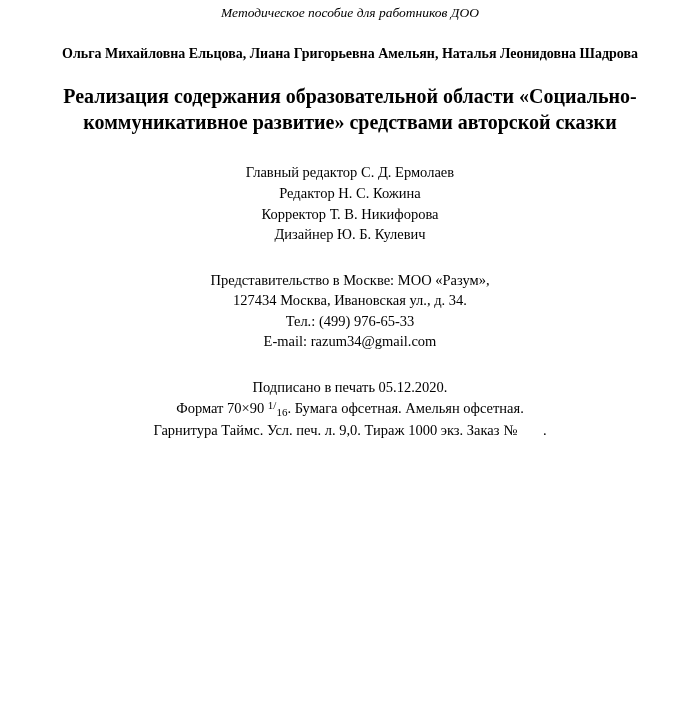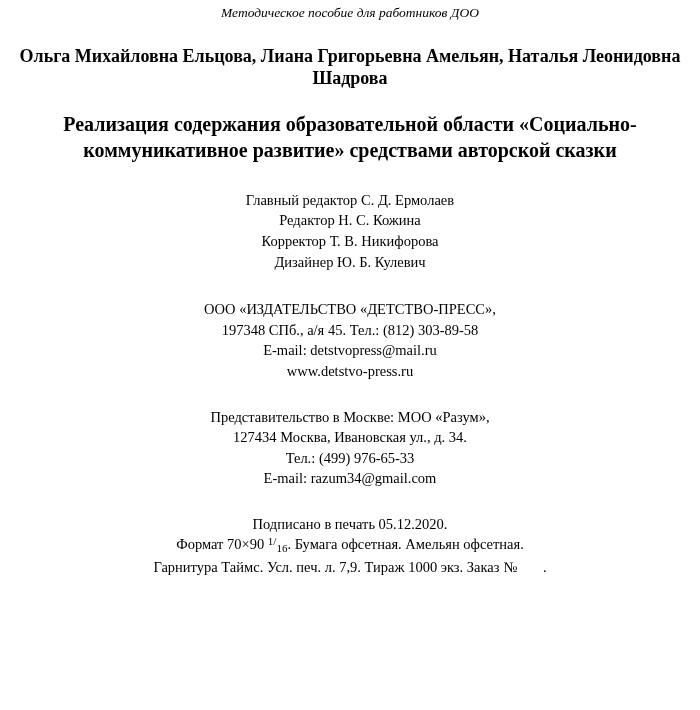--- a/index.html
+++ b/index.html
@@ -23,21 +23,21 @@
   }
   .series-line {
     font-style: italic;
     font-size: 13.5px;
     margin-top: 5px;
     margin-bottom: 0;
     line-height: 1.25;
   }
   .authors {
     font-weight: bold;
-    font-size: 18px;
+    font-size: 14px;
     margin-top: 23px;
     line-height: 1.25;
   }
   .title {
     font-weight: bold;
     font-size: 20px;
     margin-top: 21px;
     line-height: 1.3;
   }
   .block {
@@ -81,34 +81,28 @@
     <span class="ln">средствами авторской сказки</span>
   </div>
 
   <div class="block gap-lg">
     <span class="ln">Главный редактор С. Д. Ермолаев</span>
     <span class="ln">Редактор Н. С. Кожина</span>
     <span class="ln">Корректор Т. В. Никифорова</span>
     <span class="ln">Дизайнер Ю. Б. Кулевич</span>
   </div>
 
-  <div class="block gap-lg">
-    <span class="ln">ООО «ИЗДАТЕЛЬСТВО «ДЕТСТВО-ПРЕСС»,</span>
-    <span class="ln">197348 СПб., а/я 45. Тел.: (812) 303-89-58</span>
-    <span class="ln">E-mail: detstvopress@mail.ru</span>
-    <span class="ln">www.detstvo-press.ru</span>
-  </div>
 
   <div class="block gap-md">
     <span class="ln">Представительство в Москве: МОО «Разум»,</span>
     <span class="ln">127434 Москва, Ивановская ул., д. 34.</span>
     <span class="ln">Тел.: (499) 976-65-33</span>
     <span class="ln">E-mail: razum34@gmail.com</span>
   </div>
 
 
   <div class="block gap-md">
     <span class="ln">Подписано в печать 05.12.2020.</span>
     <span class="ln"><span>Формат 70×90 </span><span class="frac">1</span><span class="frac">/</span><span class="frac-sub">16</span><span>. Бумага офсетная. Амельян офсетная.</span></span>
-    <span class="ln"><span>Гарнитура Таймс. Усл. печ. л. 7,9. Тираж 1000 экз. Заказ №</span><span class="wide-gap"></span><span>.</span></span>
+    <span class="ln"><span>Гарнитура Таймс. Усл. печ. л. 9,0. Тираж 1000 экз. Заказ №</span><span class="wide-gap"></span><span>.</span></span>
   </div>
 
 </div>
 
 </body></html>

